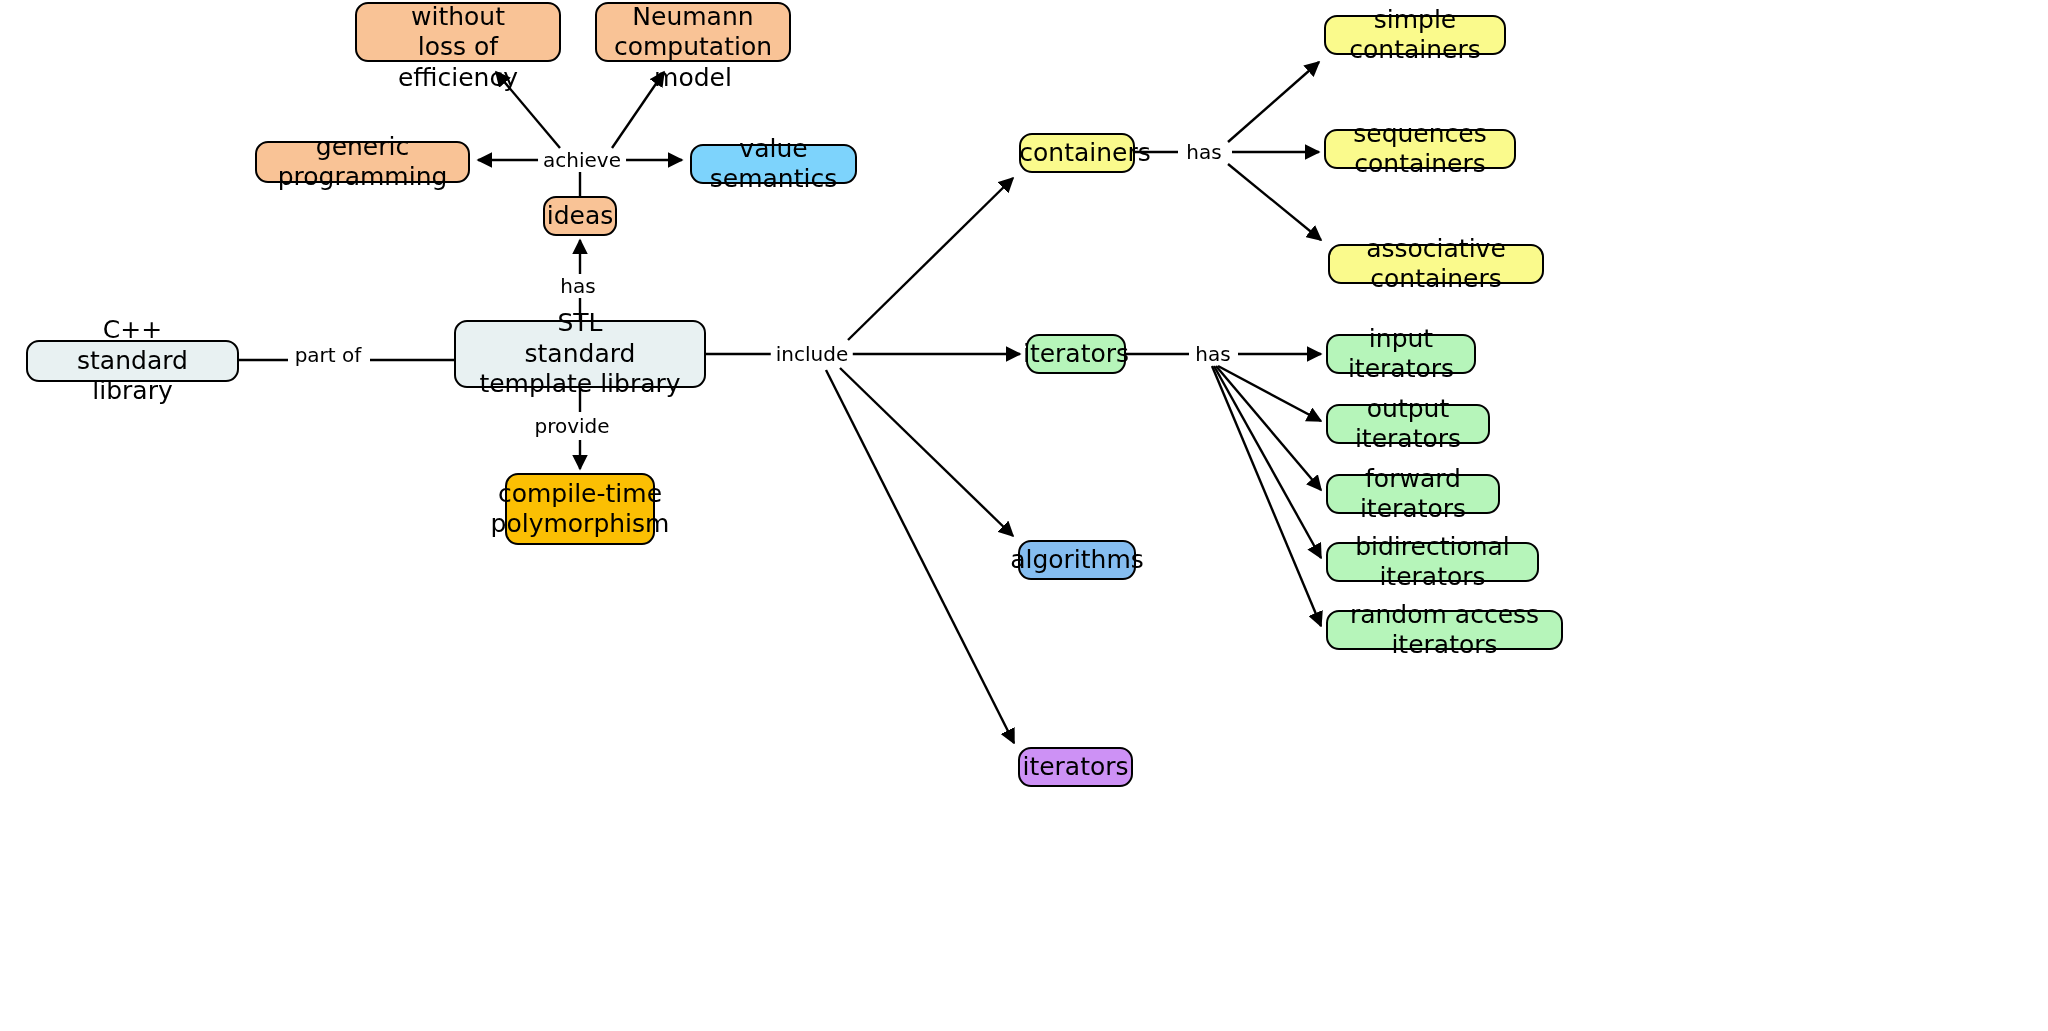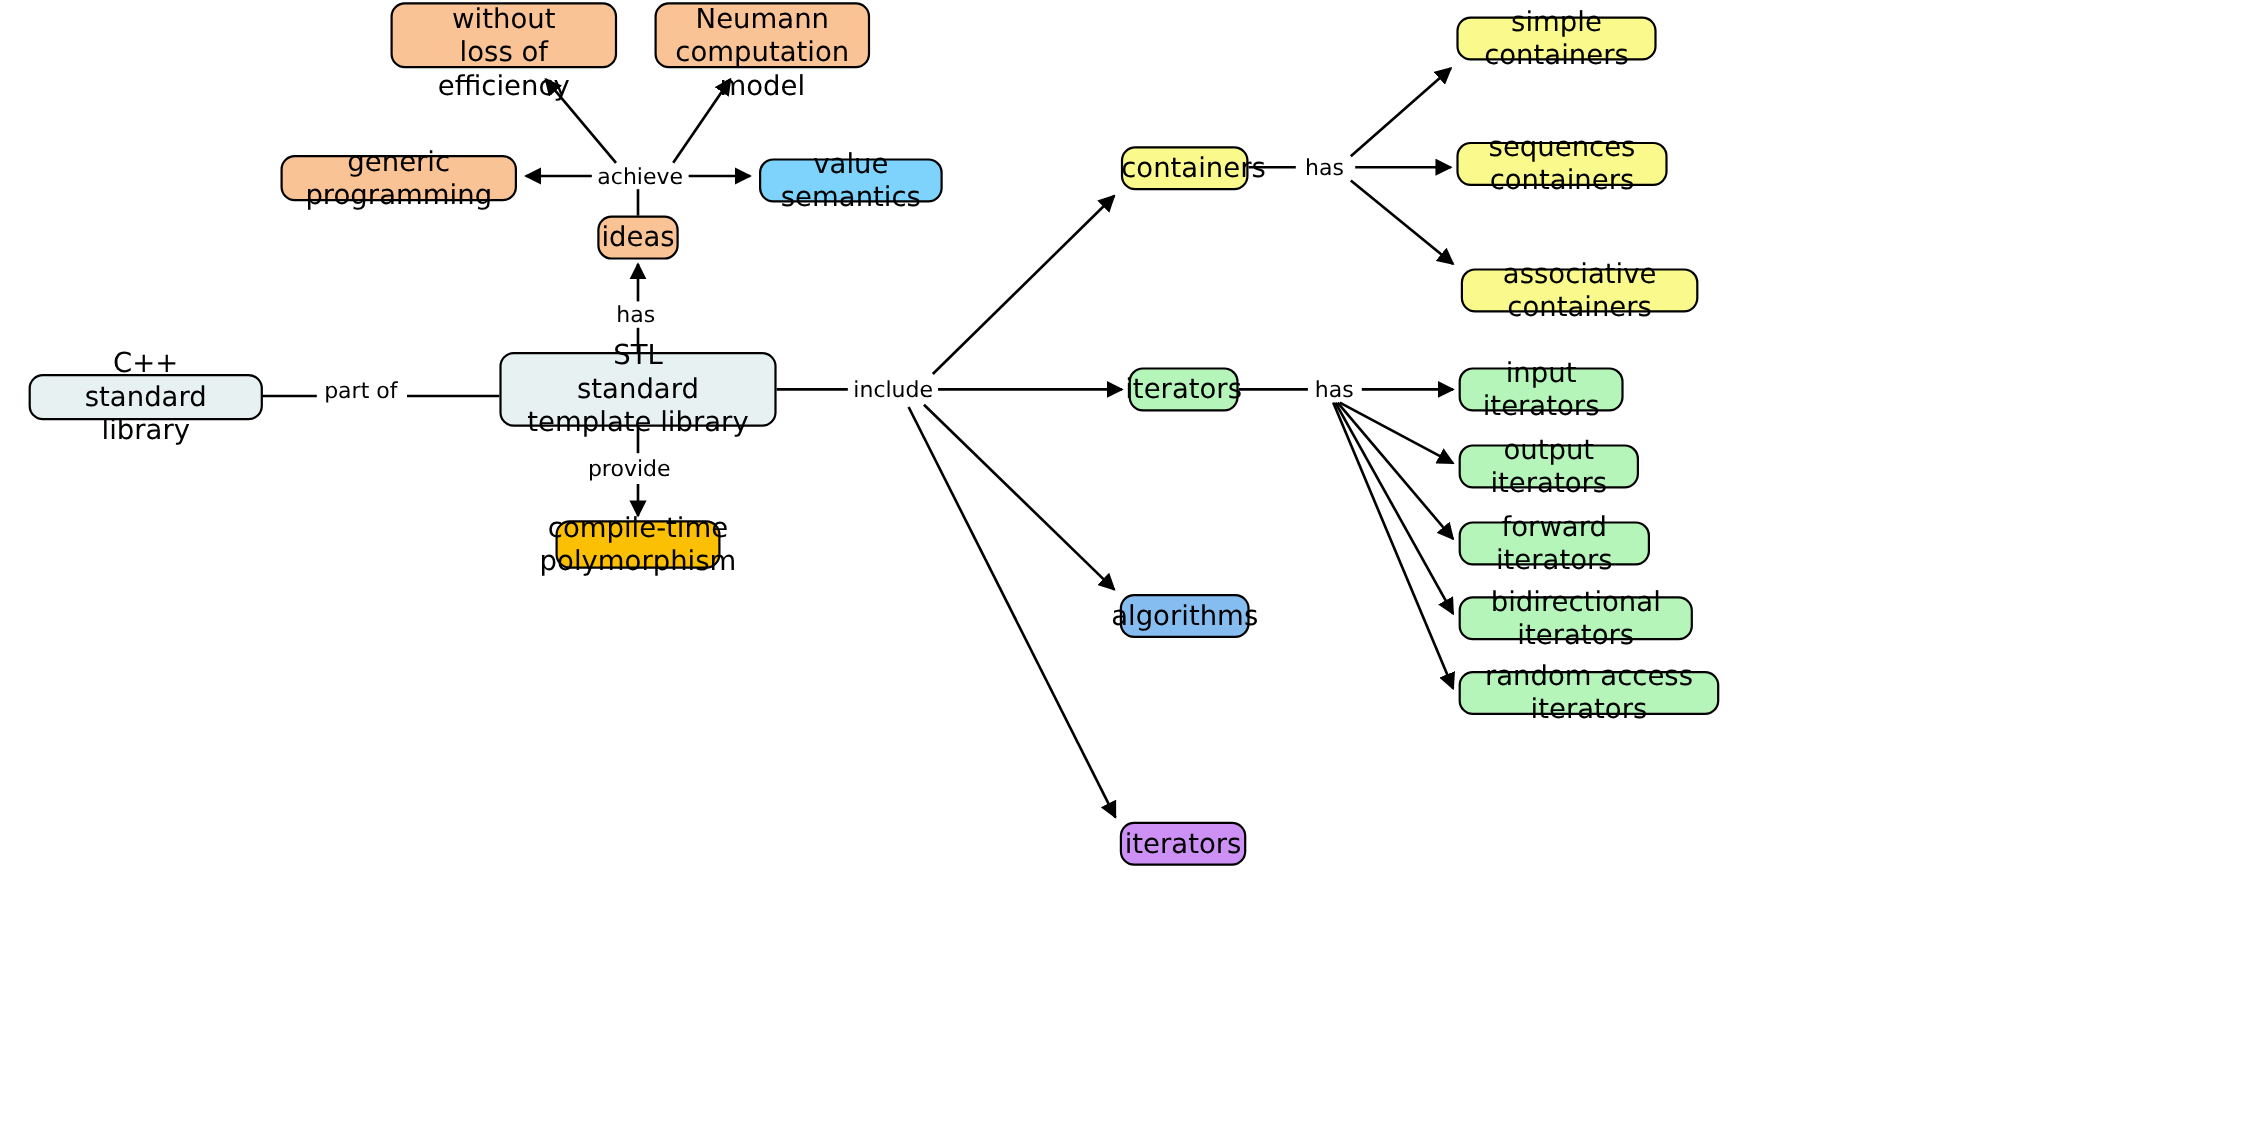--- a/index.html
+++ b/index.html
@@ -98,21 +98,21 @@
       <div class="node" style="left: 355px; top: 2px; width: 206px; height: 60px; background: rgb(249, 195, 150);">abstractness without
 loss of efficiency</div>
       <div class="node" style="left: 595px; top: 2px; width: 196px; height: 60px; background: rgb(249, 195, 150);">the Von Neumann
 computation model</div>
       <div class="node" style="left: 255px; top: 141px; width: 215px; height: 42px; background: rgb(249, 195, 150);">generic programming</div>
       <div class="node" style="left: 690px; top: 144px; width: 167px; height: 40px; background: #7dd3fc;">value semantics</div>
       <div class="node" style="left: 543px; top: 196px; width: 74px; height: 40px; background: rgb(249, 195, 150);">ideas</div>
       <div class="node" style="left: 454px; top: 320px; width: 252px; height: 68px; background: rgb(232, 241, 242);">STL
 standard template library</div>
       <div class="node" style="left: 8px; top: 340px; width: 213px; height: 42px; background: rgb(232, 241, 242); margin-left: 18px;">C++ standard library</div>
-      <div class="node" style="left: 505px; top: 473px; width: 150px; height: 44px; background: rgb(251, 191, 3);">compile-time
+      <div class="node" style="left: 505px; top: 473px; width: 150px; height: 72px; background: rgb(251, 191, 3);">compile-time
 polymorphism</div>
       <div class="node" style="left: 1019px; top: 133px; width: 116px; height: 40px; background: rgb(250, 250, 140); padding-left: 32px;">containers</div>
       <div class="node" style="left: 1324px; top: 15px; width: 182px; height: 40px; background: rgb(250, 250, 140);">simple containers</div>
       <div class="node" style="left: 1324px; top: 129px; width: 192px; height: 40px; background: rgb(250, 250, 140);">sequences containers</div>
       <div class="node" style="left: 1328px; top: 244px; width: 216px; height: 40px; background: rgb(250, 250, 140);">associative containers</div>
       <div class="node" style="left: 1026px; top: 334px; width: 100px; height: 40px; background: rgb(182, 245, 186);">iterators</div>
       <div class="node" style="left: 1326px; top: 334px; width: 150px; height: 40px; background: rgb(182, 245, 186);">input iterators</div>
       <div class="node" style="left: 1326px; top: 404px; width: 164px; height: 40px; background: rgb(182, 245, 186);">output iterators</div>
       <div class="node" style="left: 1326px; top: 474px; width: 174px; height: 40px; background: rgb(182, 245, 186);">forward iterators</div>
       <div class="node" style="left: 1326px; top: 542px; width: 213px; height: 40px; background: rgb(182, 245, 186);">bidirectional iterators</div>

